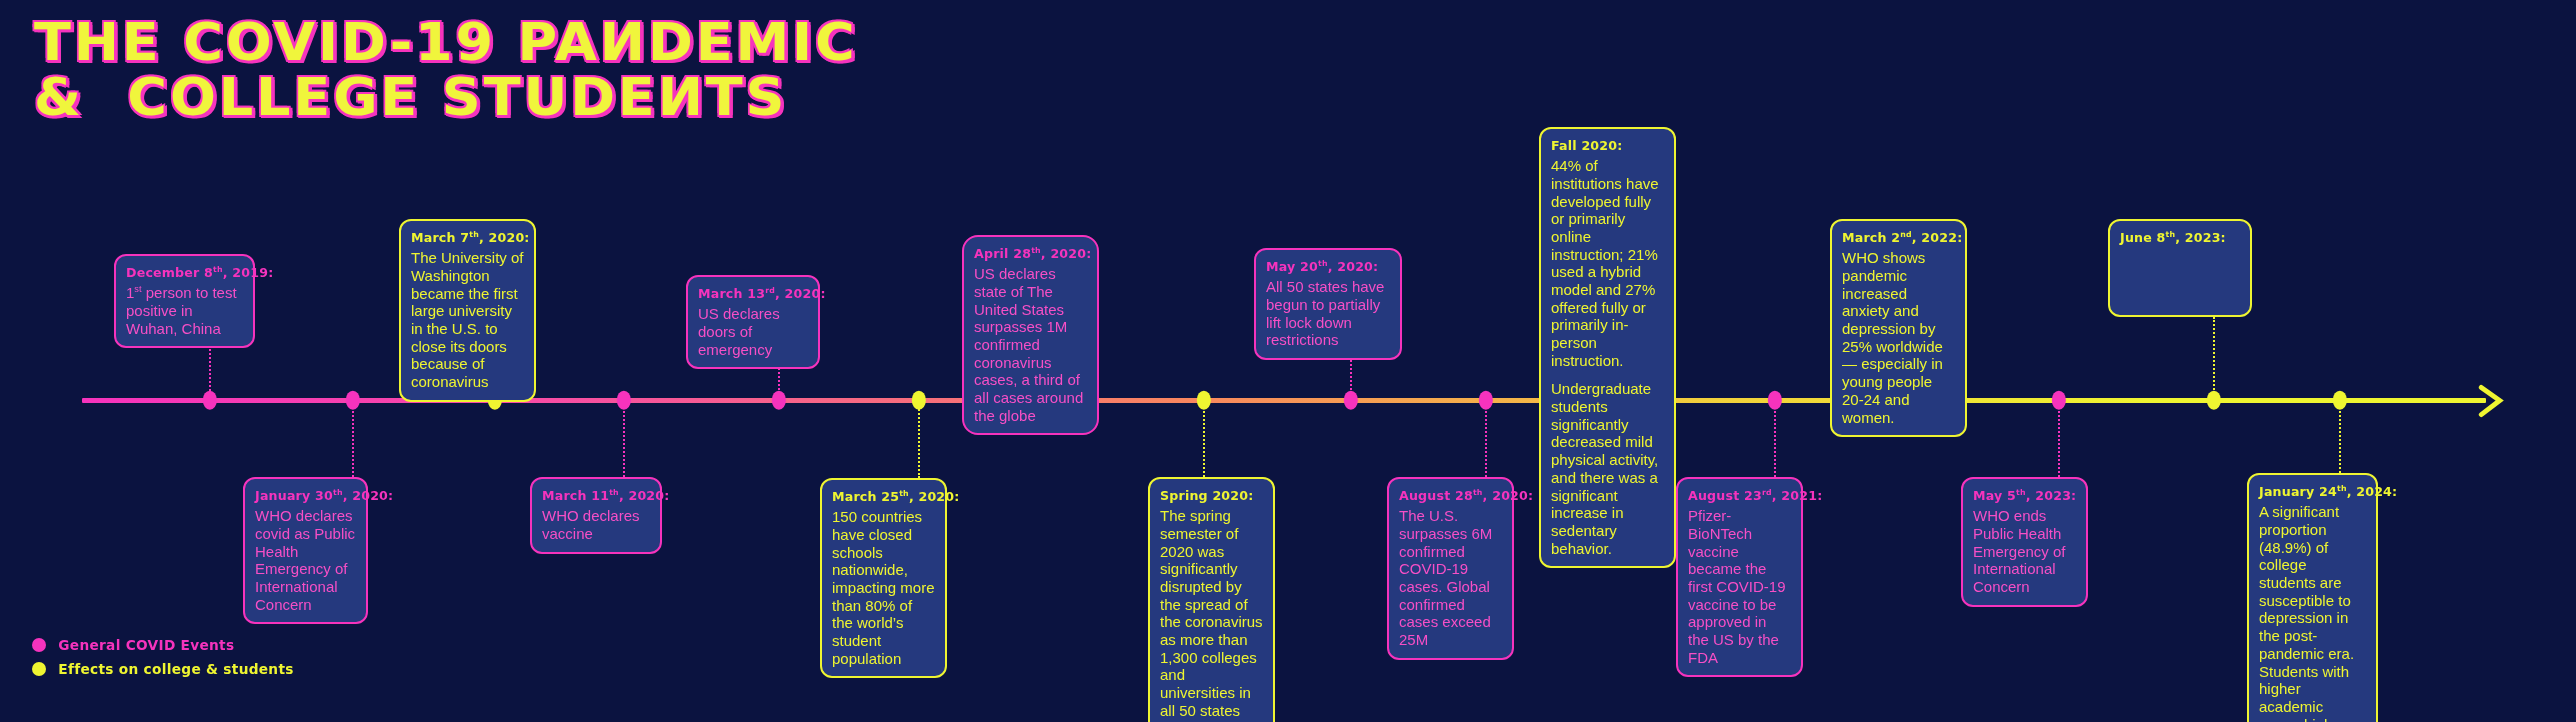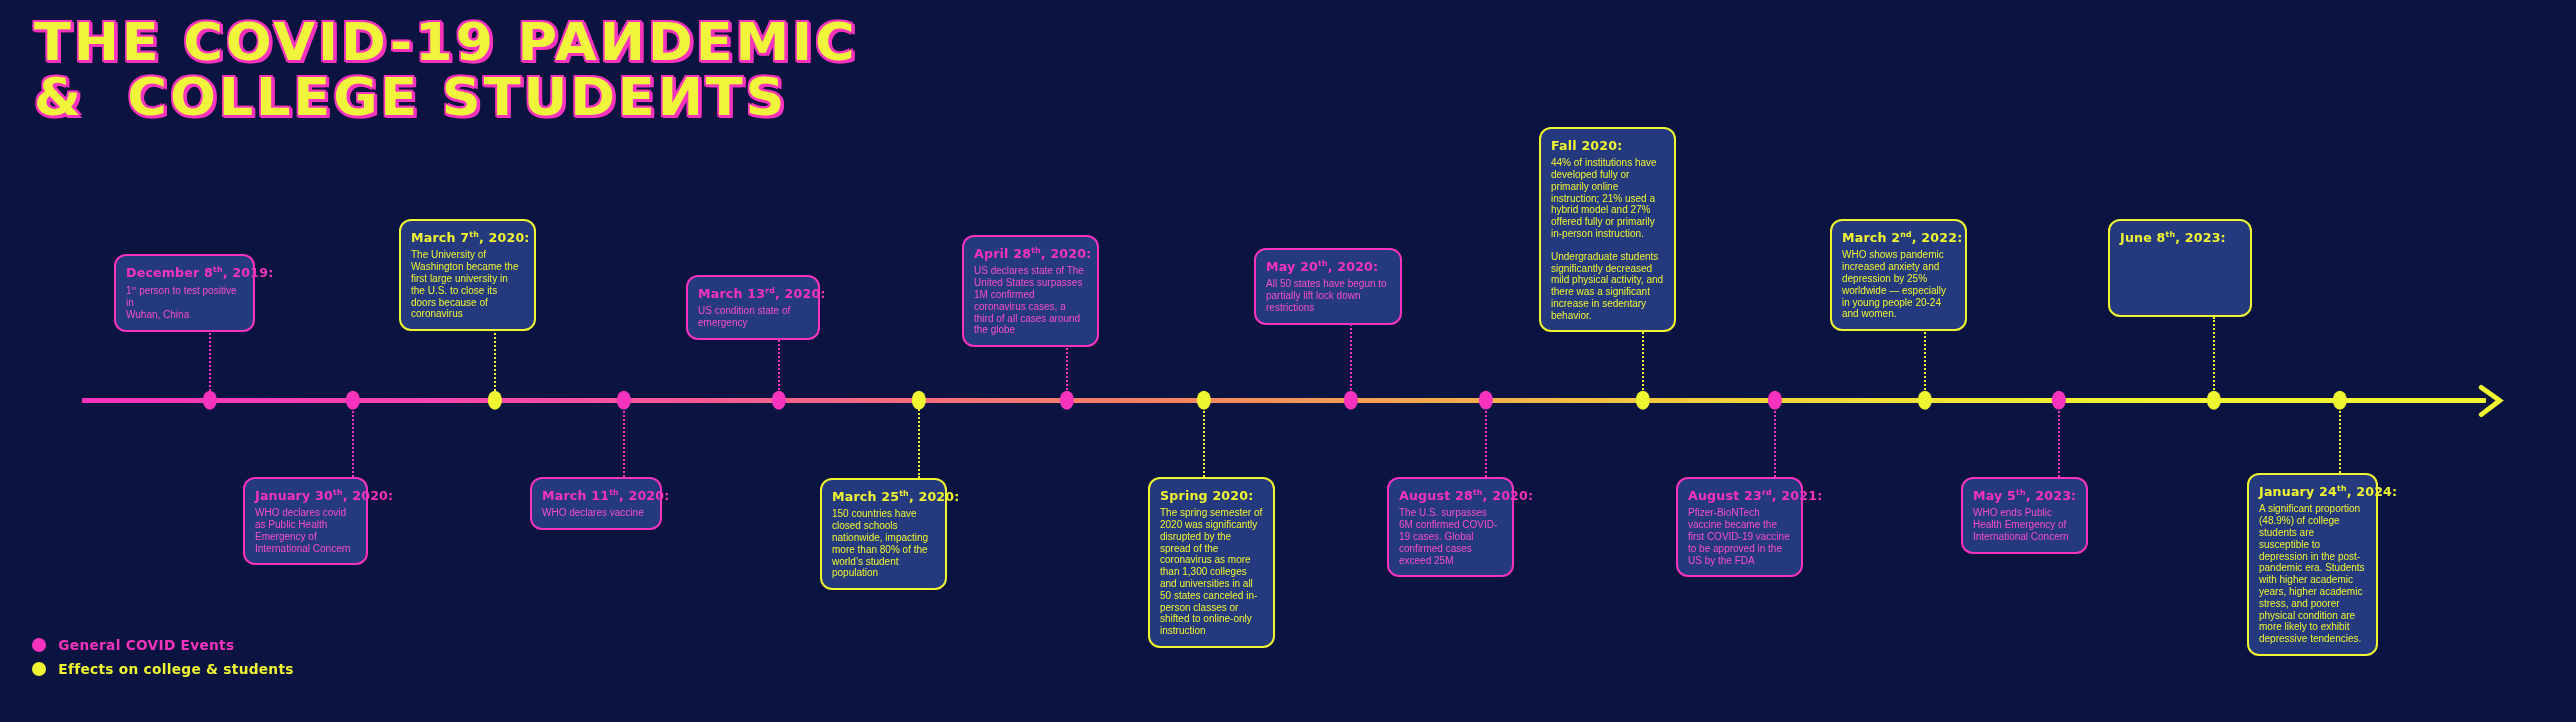--- a/index.html
+++ b/index.html
@@ -74,21 +74,21 @@
     font-weight:700;
     font-size:12.6px;
     letter-spacing:0.2px;
     color:#f633bd;
     margin:1.1px 0 4.4px 0;
     white-space:nowrap;
   }
   .card.yellow .c-date{color:#eff531;}
   .card .c-body{
     font-family:"Liberation Sans", sans-serif;
-    font-size:10px;
+    font-size:15px;
     line-height:1.18;
     color:#f74fc6;
     white-space:pre-line;
   }
   .card.yellow .c-body{color:#eff531;}
   sup{font-size:0.62em;vertical-align:super;}
 
   
   .legend{position:absolute;left:32px;top:633px;}
   .legend-row{display:flex;align-items:center;height:24px;}
@@ -174,27 +174,27 @@
       <div class="card yellow" style="left: 399px; top: 219px; width: 137px; min-height: 87px;">
         <div class="c-date">March 7<sup>th</sup>, 2020:</div>
         <div class="c-body">The University of Washington became the first large university in the U.S. to close its doors because of coronavirus</div>
       </div>
       <div class="card" style="left: 530px; top: 477px; width: 132px; min-height: 44px;">
         <div class="c-date">March 11<sup>th</sup>, 2020:</div>
         <div class="c-body">WHO declares vaccine</div>
       </div>
       <div class="card" style="left: 686px; top: 275px; width: 134px; min-height: 51px;">
         <div class="c-date">March 13<sup>rd</sup>, 2020:</div>
-        <div class="c-body">US condition state of emergency</div>
+        <div class="c-body">US declares doors of emergency</div>
       </div>
       <div class="card yellow" style="left: 820px; top: 478px; width: 127px; min-height: 91px;">
         <div class="c-date">March 25<sup>th</sup>, 2020:</div>
         <div class="c-body">150 countries have closed schools nationwide, impacting more than 80% of the world’s student population</div>
       </div>
-      <div class="card" style="left: 962px; top: 235px; width: 137px; min-height: 81px;">
+      <div class="card" style="left: 962px; top: 235px; width: 137px; min-height: 81px; border-radius: 16px;">
         <div class="c-date">April 28<sup>th</sup>, 2020:</div>
         <div class="c-body">US declares state of The United States surpasses 1M confirmed coronavirus cases, a third of all cases around the globe</div>
       </div>
       <div class="card yellow" style="left: 1100px; top: 477px; width: 127px; min-height: 137px; margin-left: 48px;">
         <div class="c-date">Spring 2020:</div>
         <div class="c-body">The spring semester of 2020 was significantly disrupted by the spread of the coronavirus as more than 1,300 colleges and universities in all 50 states canceled in-person classes or shifted to online-only instruction</div>
       </div>
       <div class="card" style="left: 1254px; top: 248px; width: 148px; min-height: 68px;">
         <div class="c-date">May 20<sup>th</sup>, 2020:</div>
         <div class="c-body">All 50 states have begun to partially lift lock down restrictions</div>

